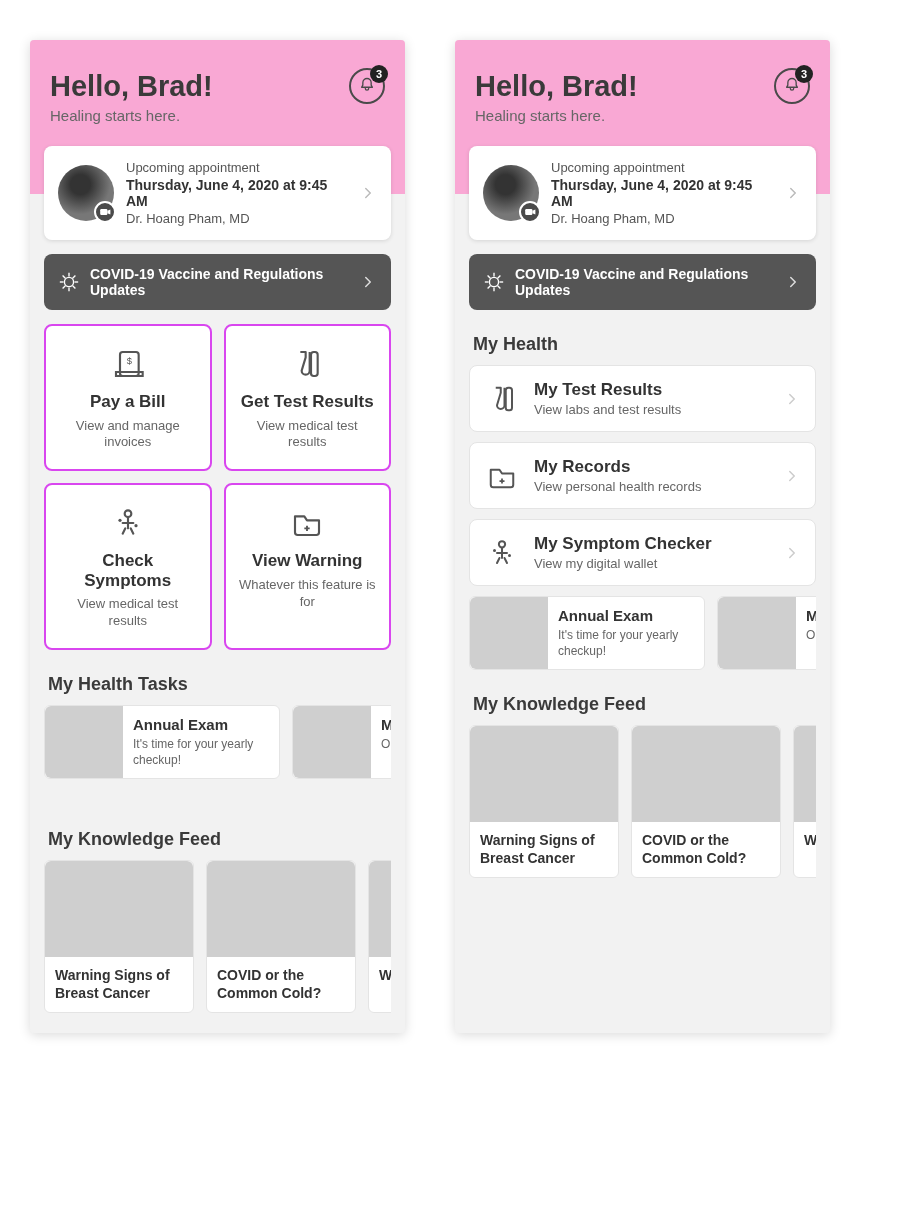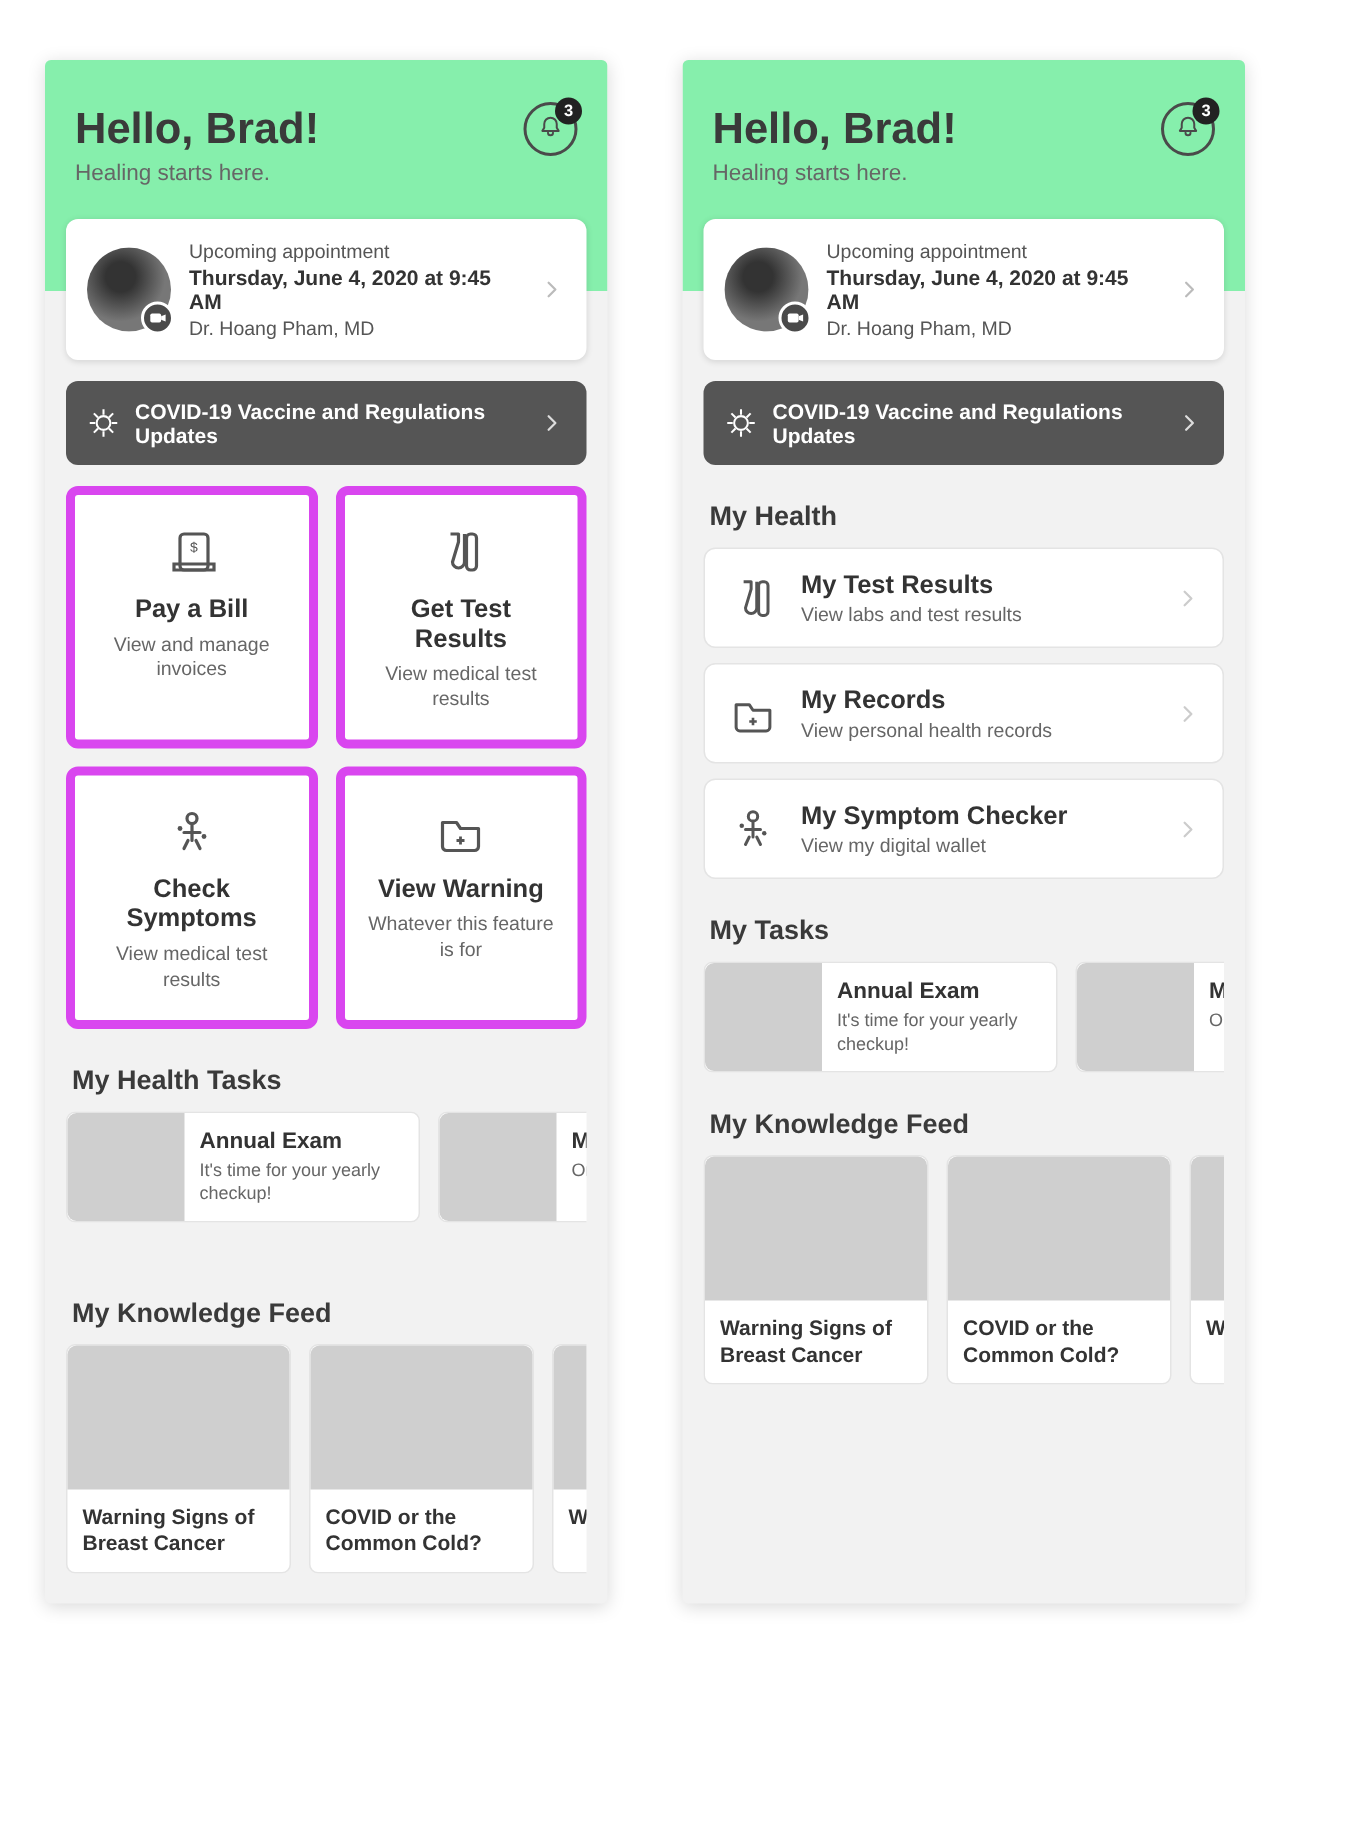--- a/index.html
+++ b/index.html
@@ -12,21 +12,21 @@
   }
   .phone {
     width: 375px;
     background: #f2f2f2;
     border-radius: 4px;
     box-shadow: 0 2px 12px rgba(0,0,0,0.15);
     overflow: hidden;
     position: relative;
   }
   .header {
-    background: #86efac;
+    background: #f9a8d4;
     padding: 30px 20px 70px 20px;
     position: relative;
   }
   .greeting { font-size: 29px; font-weight: 700; color: #3a3a3a; }
   .subtitle { font-size: 15px; color: #666; margin-top: 4px; }
   .bell-wrap {
     position: absolute; top: 28px; right: 20px;
     width: 36px; height: 36px;
     border: 2px solid #4a4a4a; border-radius: 50%;
     display:flex;align-items:center;justify-content:center;
@@ -64,21 +64,21 @@
   .chev { flex-shrink:0; }
   .content { padding: 60px 14px 20px 14px; }
   .banner {
     background:#555; color:#fff; border-radius:8px;
     padding:12px 14px; display:flex; align-items:center; gap:10px;
     cursor:pointer; font-weight:600; font-size:14px;
   }
   .banner .txt { flex:1; }
   .grid2 { display:grid; grid-template-columns:1fr 1fr; gap:12px; margin-top:14px; }
   .tile {
-    background:#fff; border:6px solid #d946ef; border-radius:8px;
+    background:#fff; border:2px solid #d946ef; border-radius:8px;
     padding:18px 12px; text-align:center; cursor:pointer;
   }
   .tile-icon { height:40px; display:flex;align-items:center;justify-content:center; margin-bottom:8px;}
   .tile-title { font-weight:700; color:#333; font-size:17px; line-height:1.15;}
   .tile-sub { font-size:13px; color:#666; margin-top:6px; line-height:1.3;}
   .section-title { font-size:18px; font-weight:700; color:#3a3a3a; margin:24px 0 10px 4px;}
   .listcard {
     background:#fff; border:1px solid #e4e4e4; border-radius:8px;
     padding:14px; display:flex; align-items:center; gap:14px;
     margin-bottom:10px; cursor:pointer;
@@ -348,21 +348,20 @@
         </div>
       <div class="body">
         <div class="ttl">My Symptom Checker</div>
         <div class="sub">View my digital wallet</div>
       </div>
       <svg width="18" height="18" viewBox="0 0 24 24" style="color:#ccc">
           <use href="#i-chev"></use>
         </svg>
     </div>
 
-    <div class="section-title">My Tasks</div>
     <div class="hscroll">
       <div class="taskcard">
         <div class="thumb"></div>
         <div class="body">
           <div class="ttl">Annual Exam</div>
           <div class="sub">It's time for your yearly checkup!</div>
         </div>
       </div>
       <div class="taskcard">
         <div class="thumb"></div>

